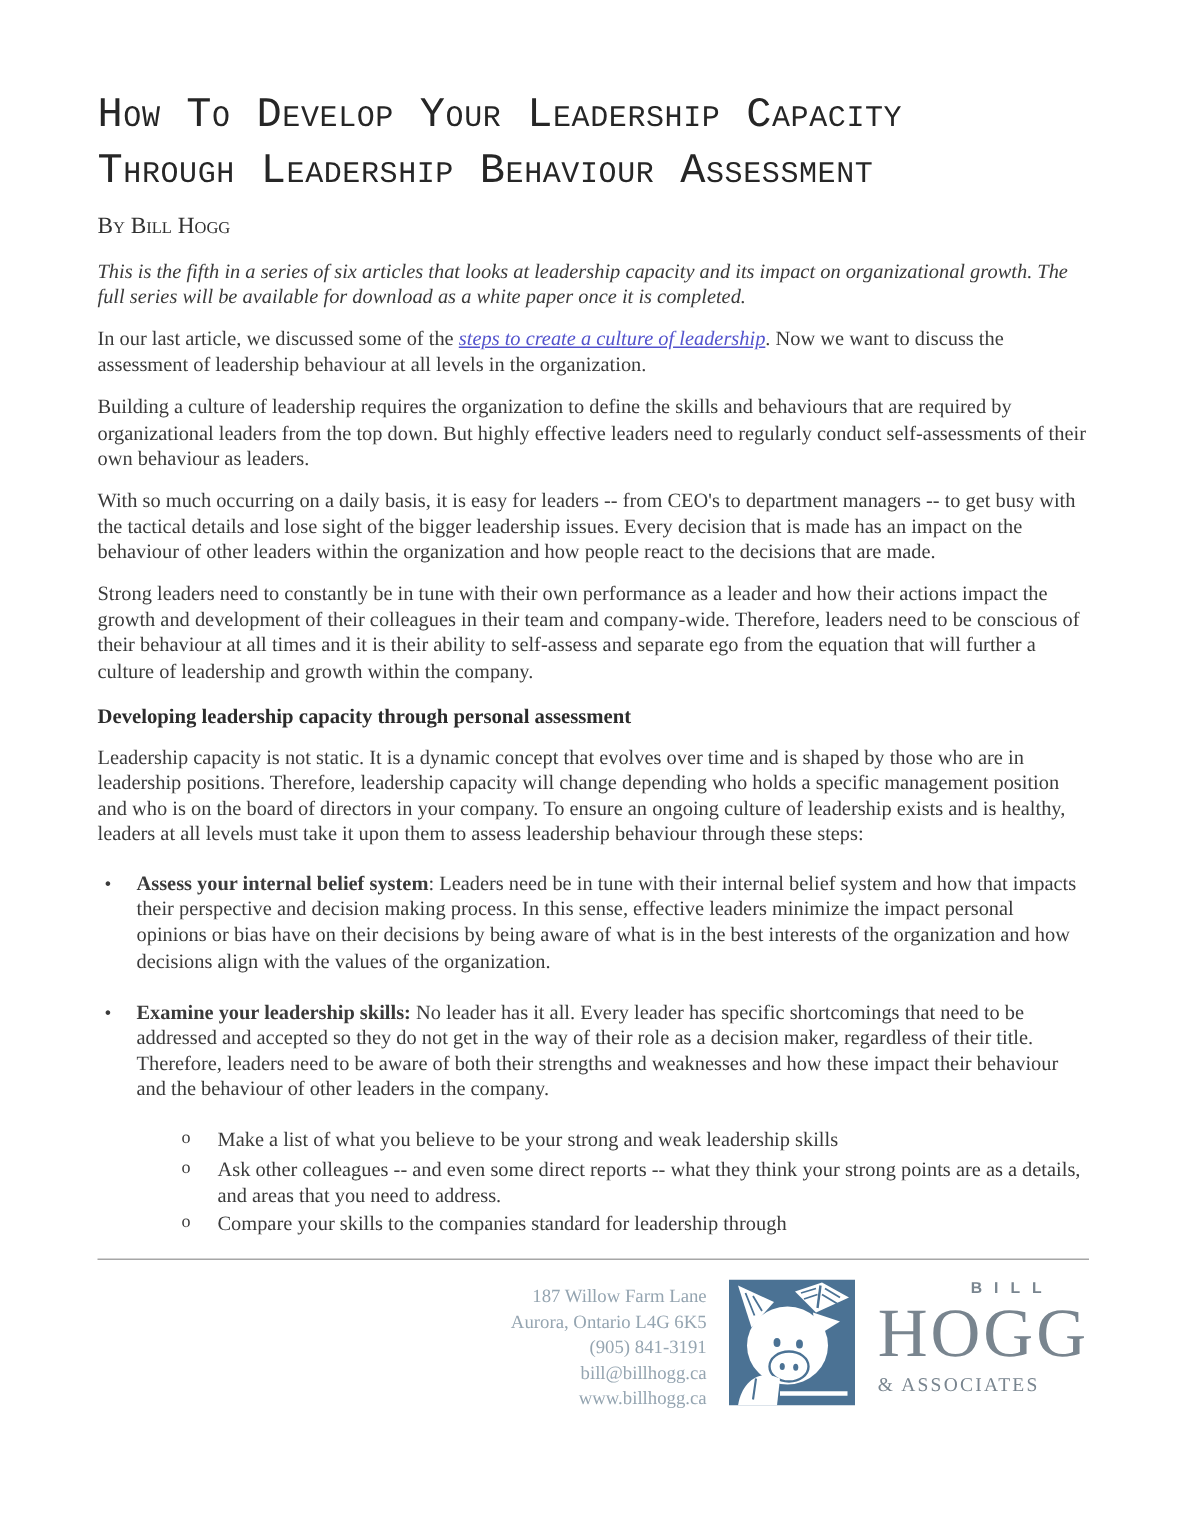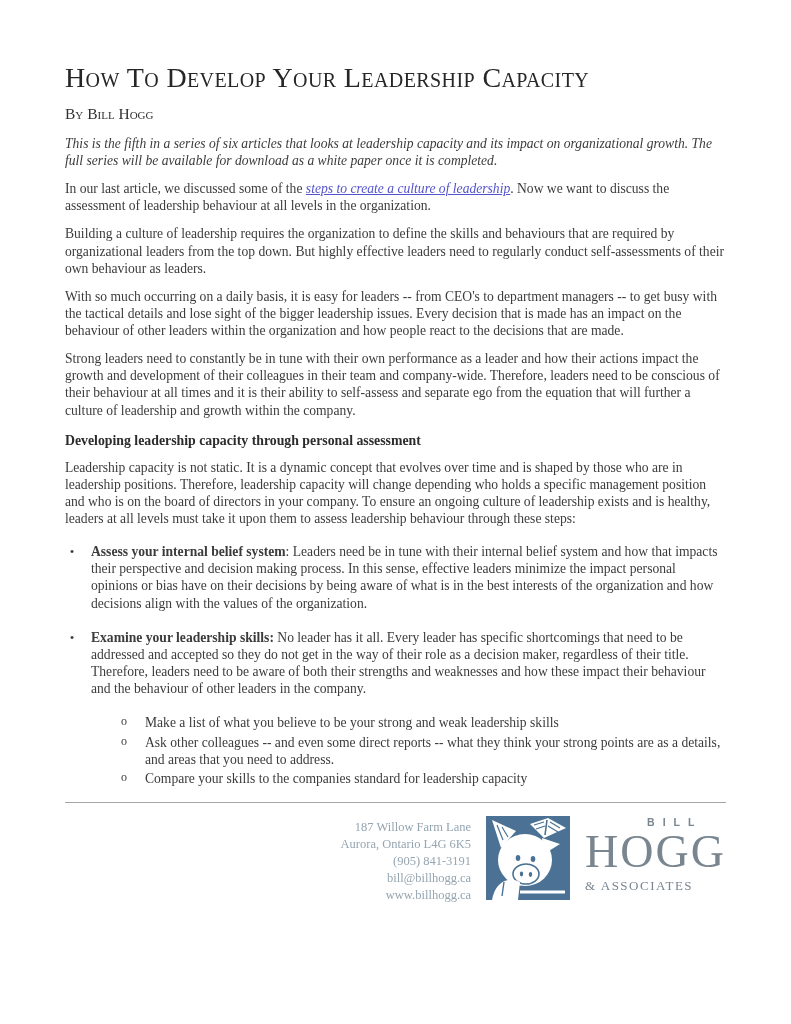--- a/index.html
+++ b/index.html
@@ -12,21 +12,21 @@
   *{box-sizing:border-box;}
   html,body{margin:0;padding:0;background:#ffffff;}
   .page{
     width:791px;height:1024px;background:#fff;position:relative;
     padding:60px 65px 0 65px;
     font-family:"Liberation Serif","DejaVu Serif",serif;
     color:#3b3b3b;
   }
   .title{
     margin:0 0 8px 0;font-weight:normal;color:#262626;
-    font-variant:small-caps;font-size:28px;line-height:1.32;letter-spacing:0.4px;
+    font-variant:small-caps;font-size:28px;line-height:1.32;letter-spacing:0.4px;font-family:Liberation Mono, monospace;
   }
   .title span{display:block;white-space:nowrap;}
   .byline{
     font-variant:small-caps;font-size:15.5px;color:#303030;margin:0 0 12px 0;
   }
   .para{font-size:13.6px;line-height:1.26;margin:0 0 11px 0;font-family:Liberation Serif, serif;}
   .intro{font-style:italic;}
   .inline-link{color:var(--link-blue);font-style:italic;text-decoration:underline;cursor:pointer;}
   .section-heading{
     font-size:13.8px;font-weight:bold;color:#2c2c2c;margin:14px 0 10px 0;
@@ -56,20 +56,21 @@
   .logo-hogg{font-size:46px;letter-spacing:2px;margin-top:2px;}
   .logo-assoc{font-size:13px;letter-spacing:1.5px;margin-top:4px;}
 </style>
 </head>
 <body>
 
 <div class="page">
 
   <h1 class="title">
     <span>How To Develop Your Leadership Capacity</span>
+    <span>Through Leadership Behaviour Assessment</span>
   </h1>
 
   <div class="byline">By Bill Hogg</div>
 
   <p class="para intro">This is the fifth in a series of six articles that looks at leadership capacity and its impact on organizational growth. The full series will be available for download as a white paper once it is completed.</p>
 
   <p class="para"><span>In our last article, we discussed some of the </span><a class="inline-link">steps to create a culture of leadership</a><span>. Now we want to discuss the assessment of leadership behaviour at all levels in the organization.</span></p>
 
   <p class="para">Building a culture of leadership requires the organization to define the skills and behaviours that are required by organizational leaders from the top down. But highly effective leaders need to regularly conduct self-assessments of their own behaviour as leaders.</p>
 
@@ -99,21 +100,21 @@
     <li>
       <span class="sub-marker">o</span>
       <span class="sub-text">Make a list of what you believe to be your strong and weak leadership skills</span>
     </li>
     <li>
       <span class="sub-marker">o</span>
       <span class="sub-text">Ask other colleagues -- and even some direct reports -- what they think your strong points are as a details, and areas that you need to address.</span>
     </li>
     <li>
       <span class="sub-marker">o</span>
-      <span class="sub-text">Compare your skills to the companies standard for leadership capacity</span>
+      <span class="sub-text">Compare your skills to the companies standard for leadership through</span>
     </li>
   </ul>
 
   <hr class="footer-rule">
 
   <div class="footer-row">
 
     <div class="contact">
       <div>187 Willow Farm Lane</div>
       <div>Aurora, Ontario L4G 6K5</div>

